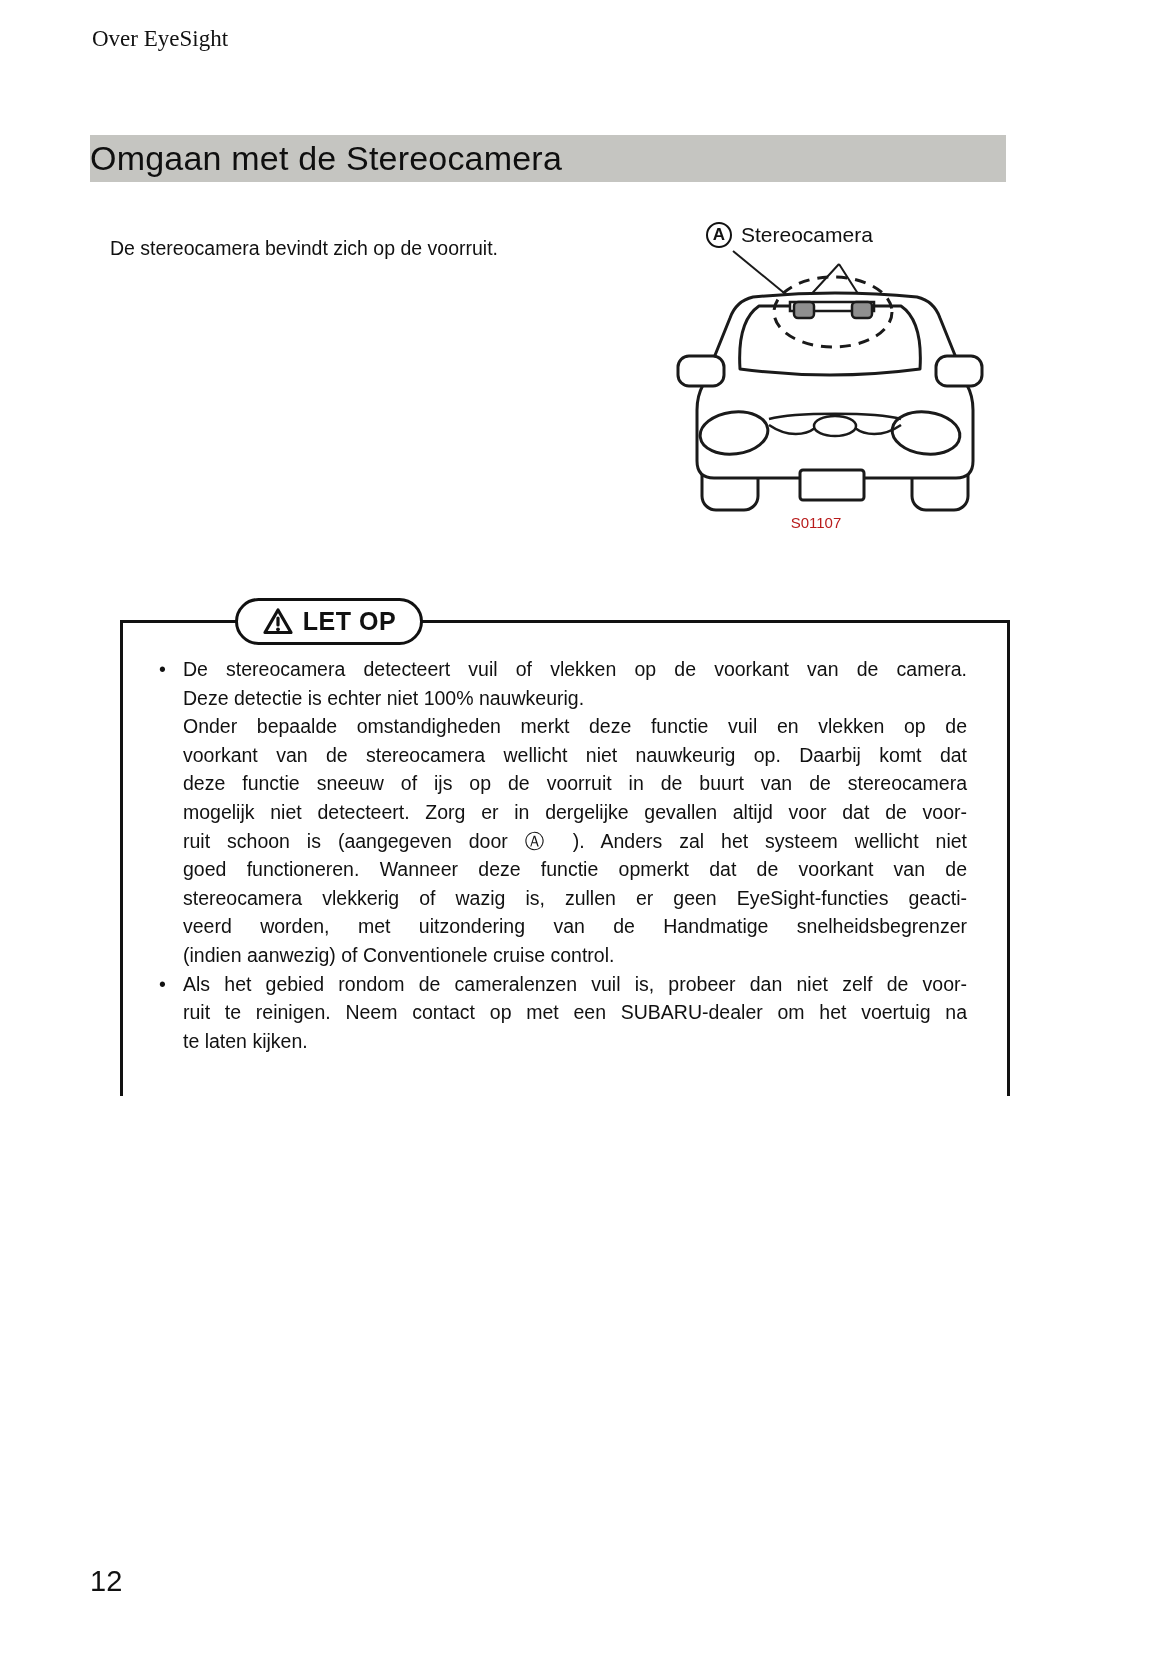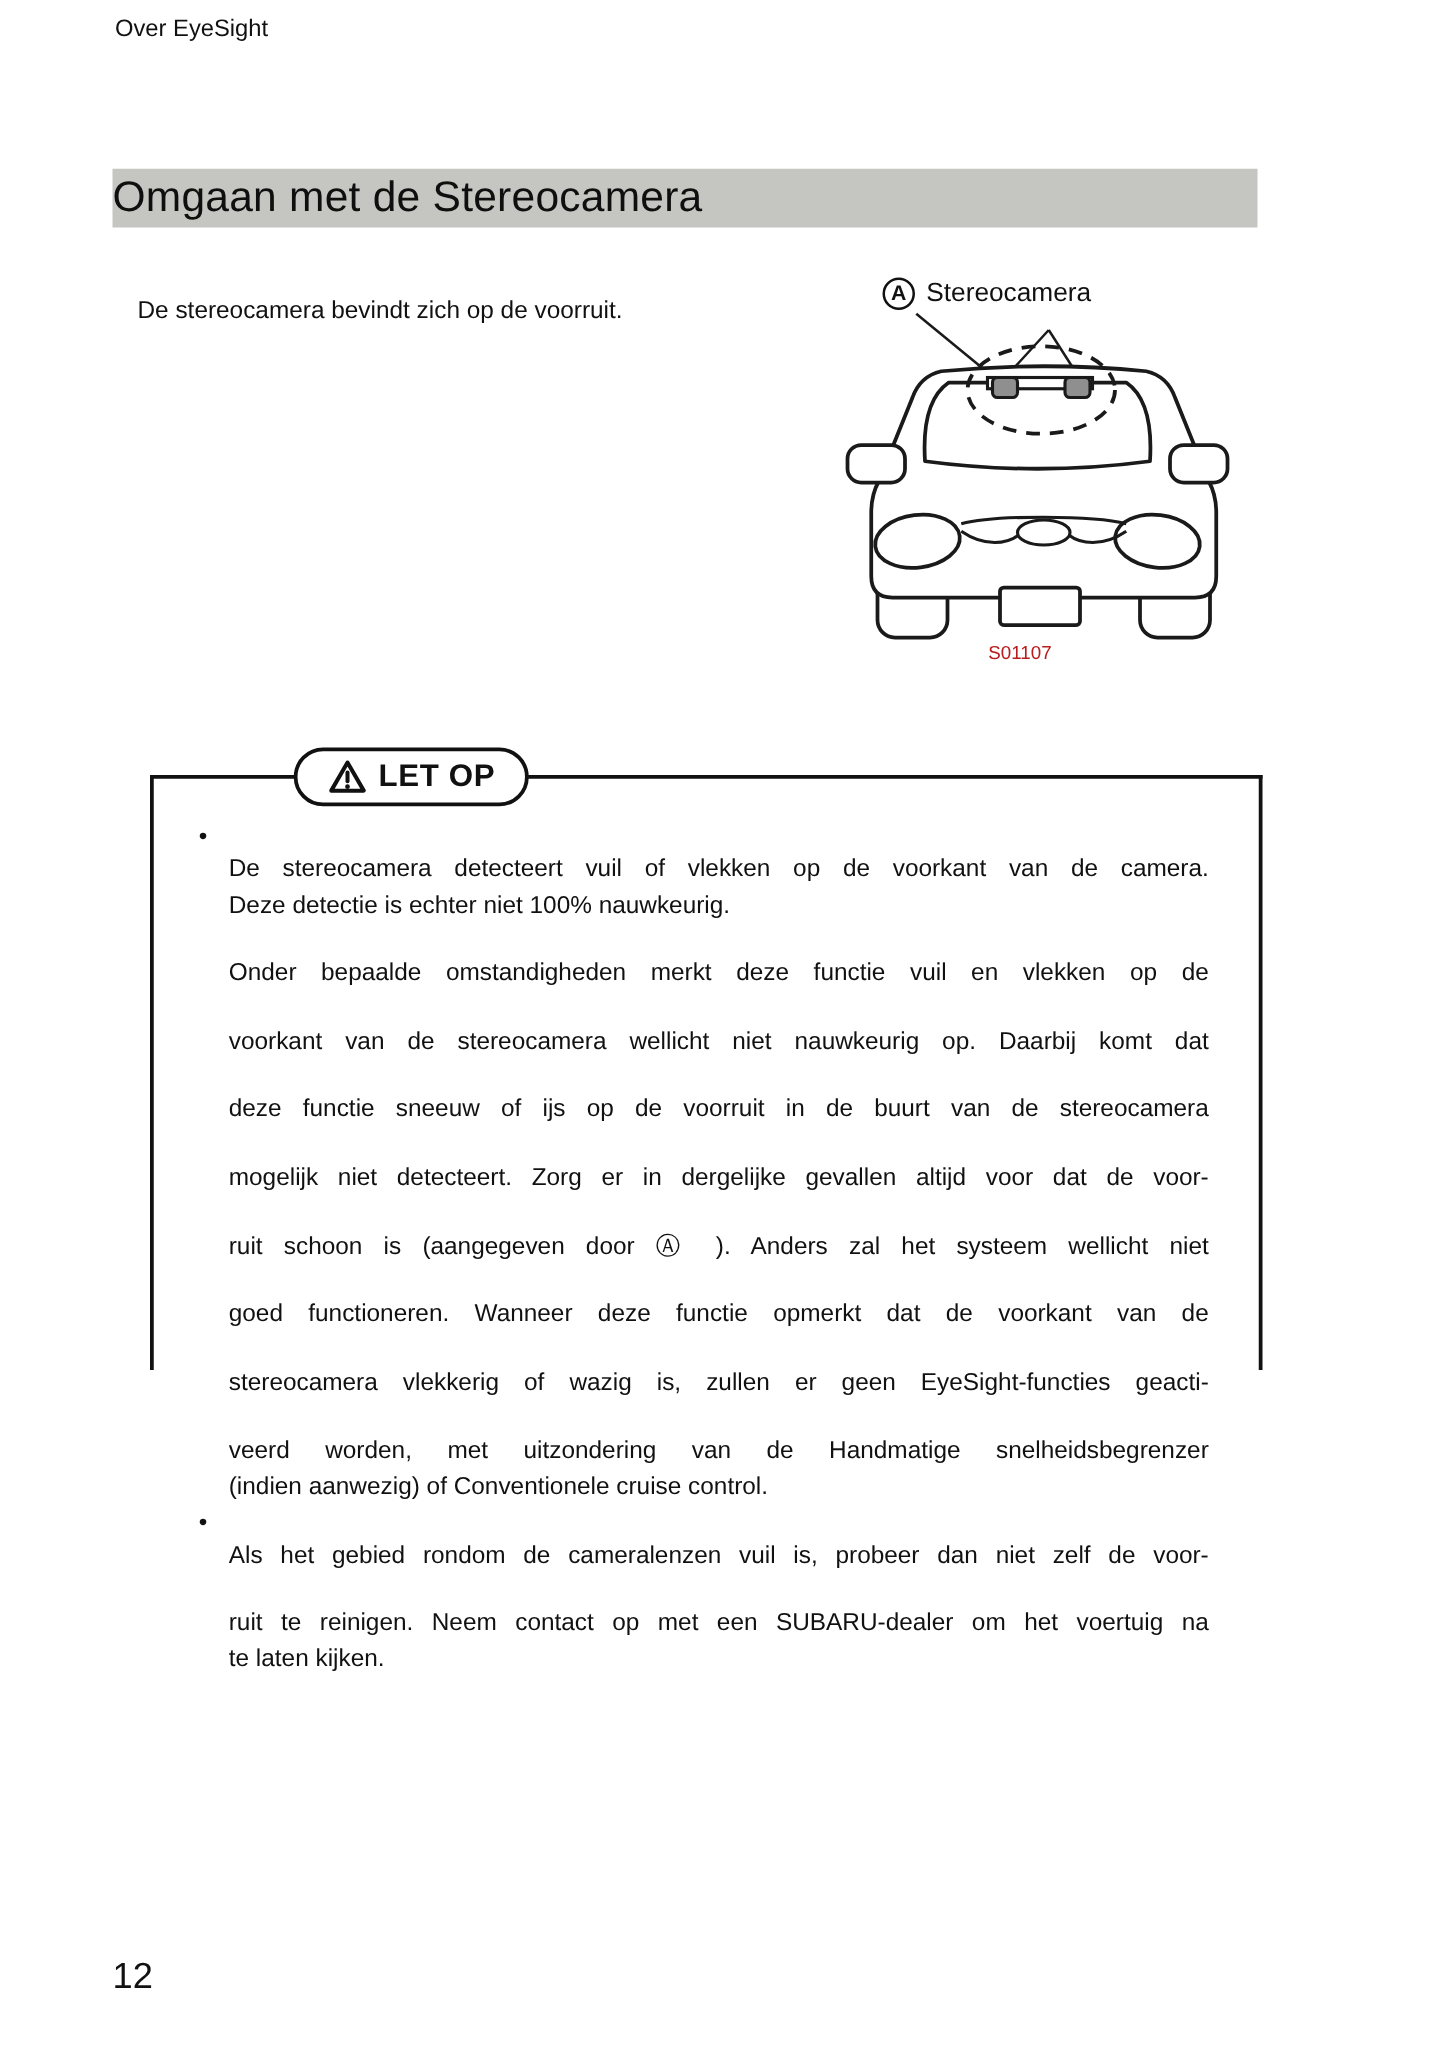--- a/index.html
+++ b/index.html
@@ -7,22 +7,22 @@
   body {
     width: 1165px; height: 1653px;
     font-family: "Liberation Sans", "DejaVu Sans", sans-serif;
     color: #1a1a1a;
     position: relative;
     overflow: hidden;
   }
   .page { position: absolute; inset: 0; }
 
   .running-header {
-    position: absolute; left: 92px; top: 13px;
-    font-size: 19px; font-weight: 400; color: #111;
+    position: absolute; left: 92px; top: 26px;
+    font-size: 23px; font-weight: 400; color: #111; font-family: Liberation Serif, serif;
   }
 
   .title-banner {
     position: absolute; left: 90px; top: 135px;
     width: 916px; height: 47px;
     background: #c5c5c1;
     display: flex; align-items: center;
     font-size: 34px; color: #0f0f0f;
     letter-spacing: 0.2px;
   }
@@ -72,21 +72,21 @@
   .bullet-row { display: flex; }
   .bullet-marker {
     width: 24px; flex: 0 0 24px;
     font-size: 19.5px; line-height: 28.6px; color: #111;
   }
   .bullet-lines { flex: 1; }
   .tline {
     font-size: 19.5px; line-height: 28.6px; color: #111;
     text-align: justify; white-space: normal;
   }
-  .tline.j { text-align-last: justify; margin-top: 26px; }
+  .tline.j { text-align-last: justify; }
 
   .page-number {
     position: absolute; left: 90px; top: 1565px;
     font-size: 29px; color: #111;
   }
 </style>
 </head>
 <body>
 
 <div class="page">

